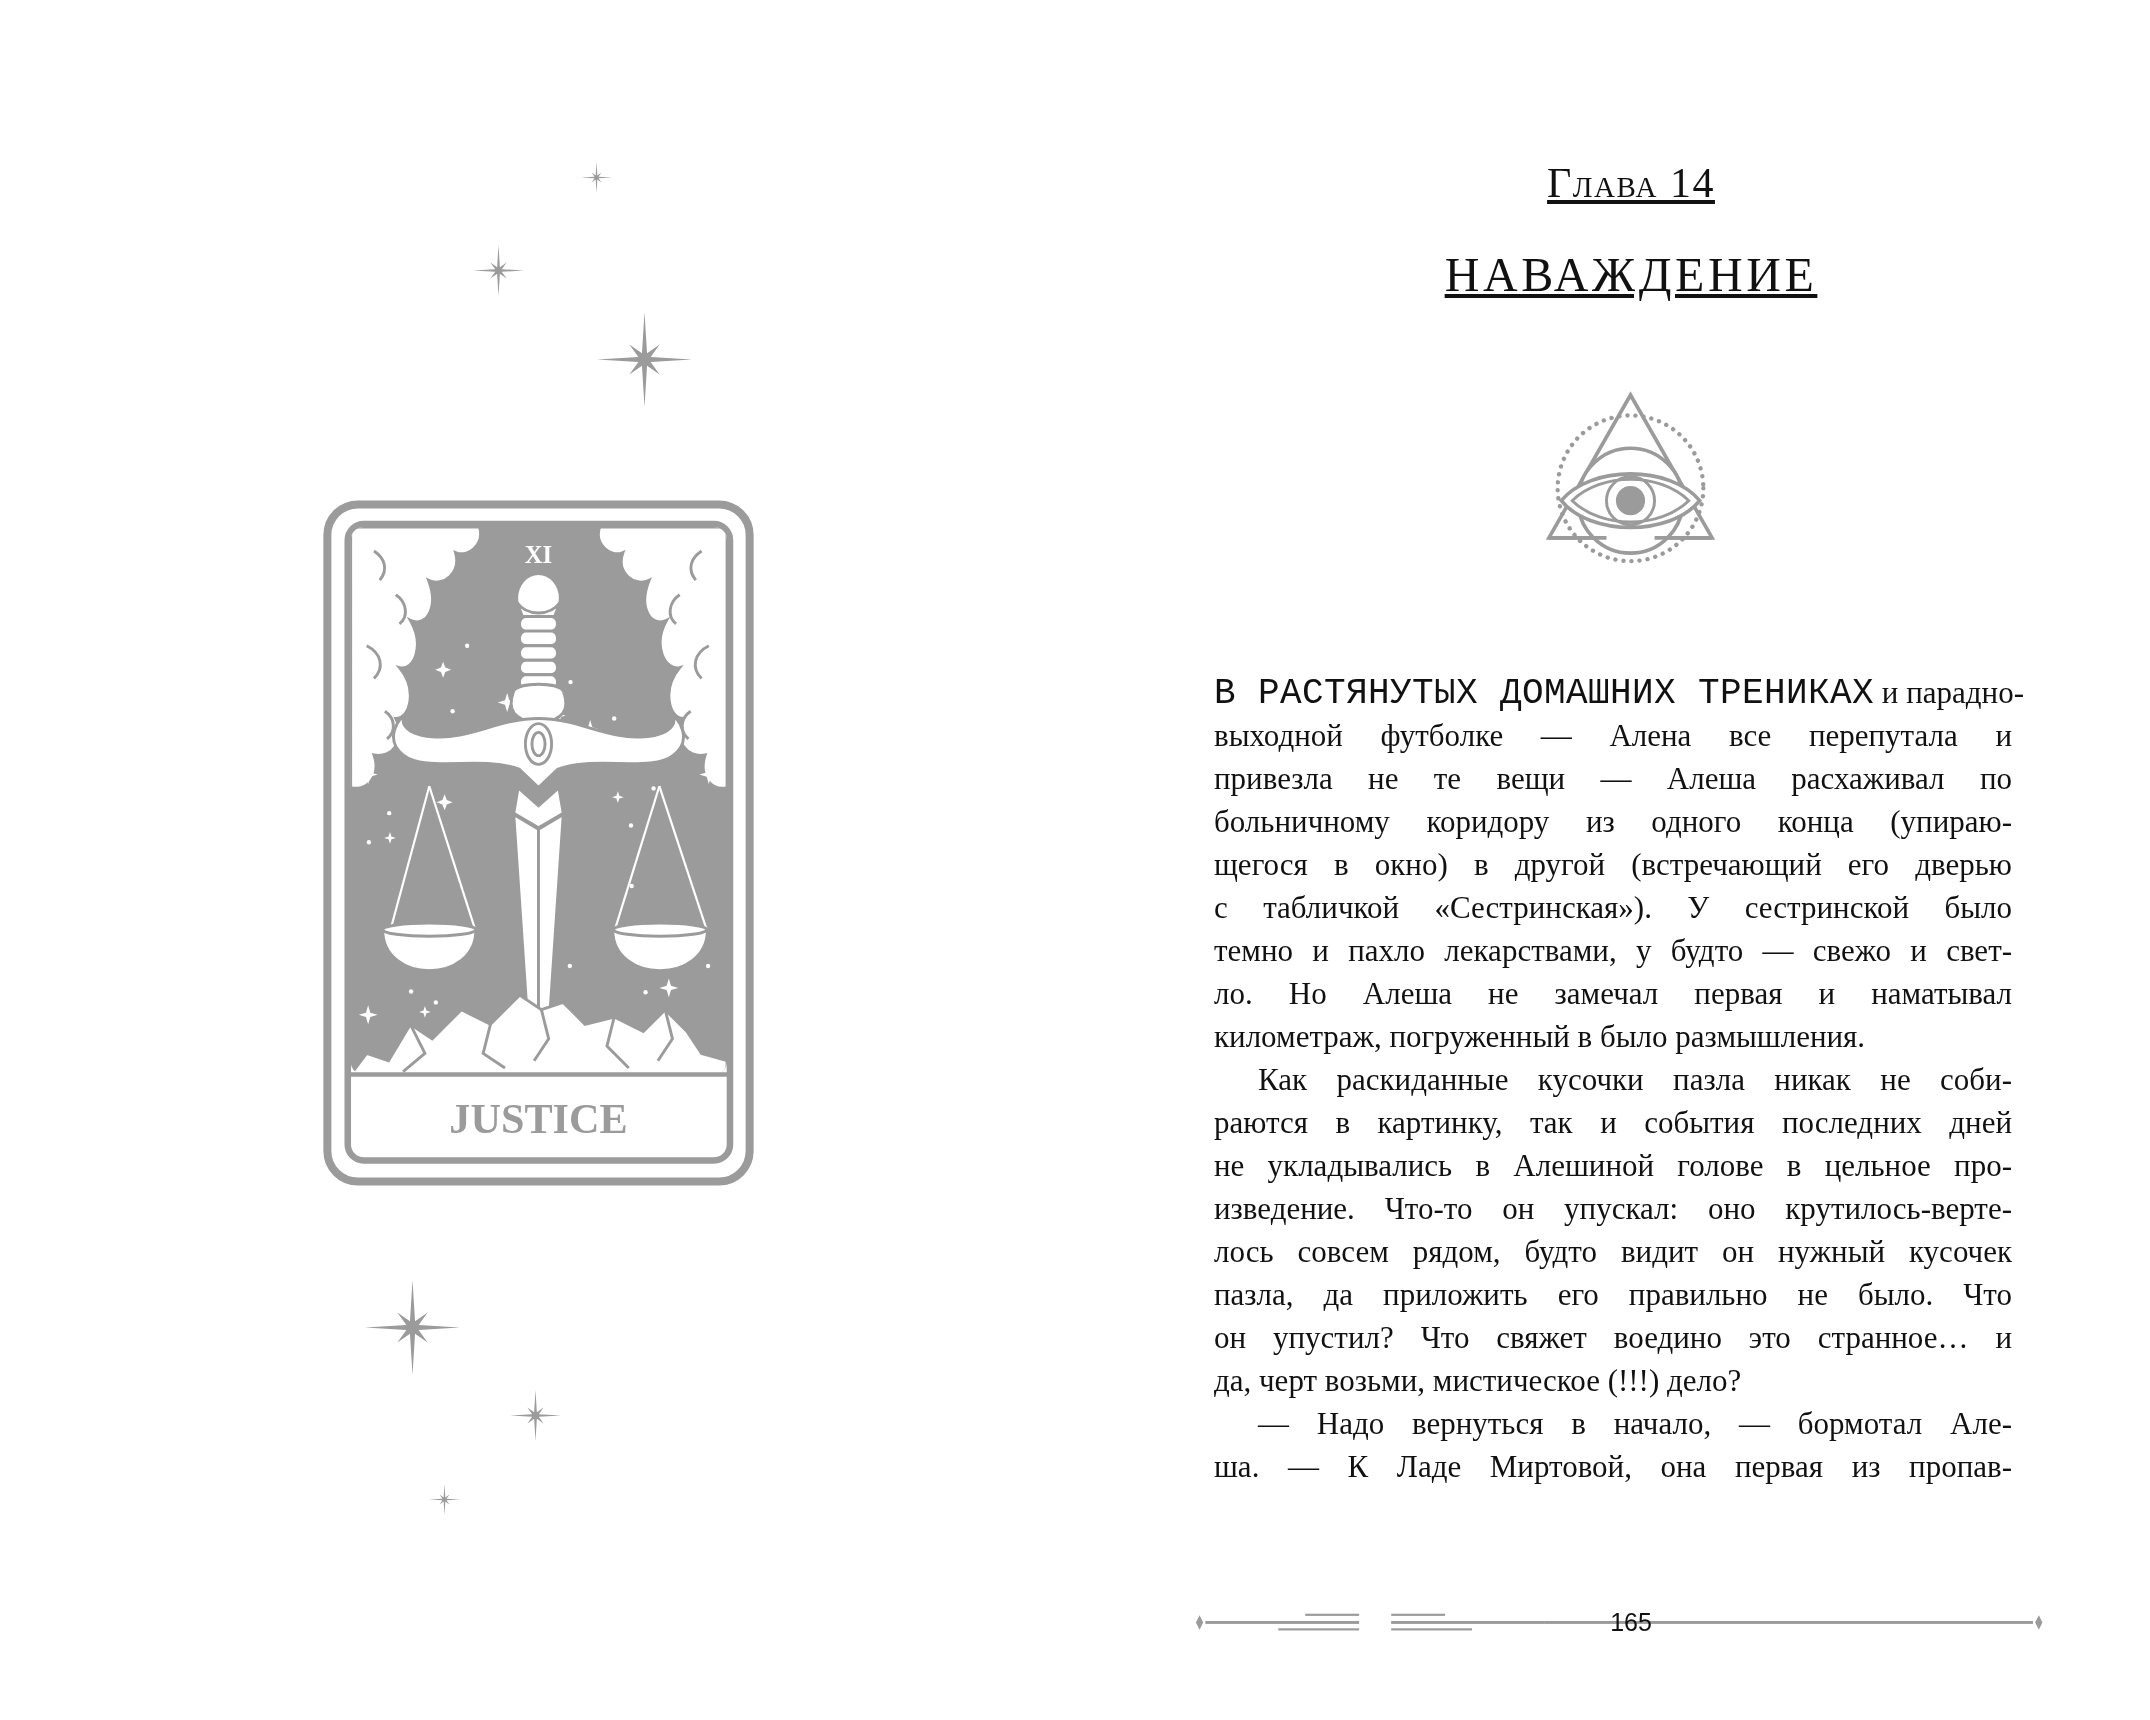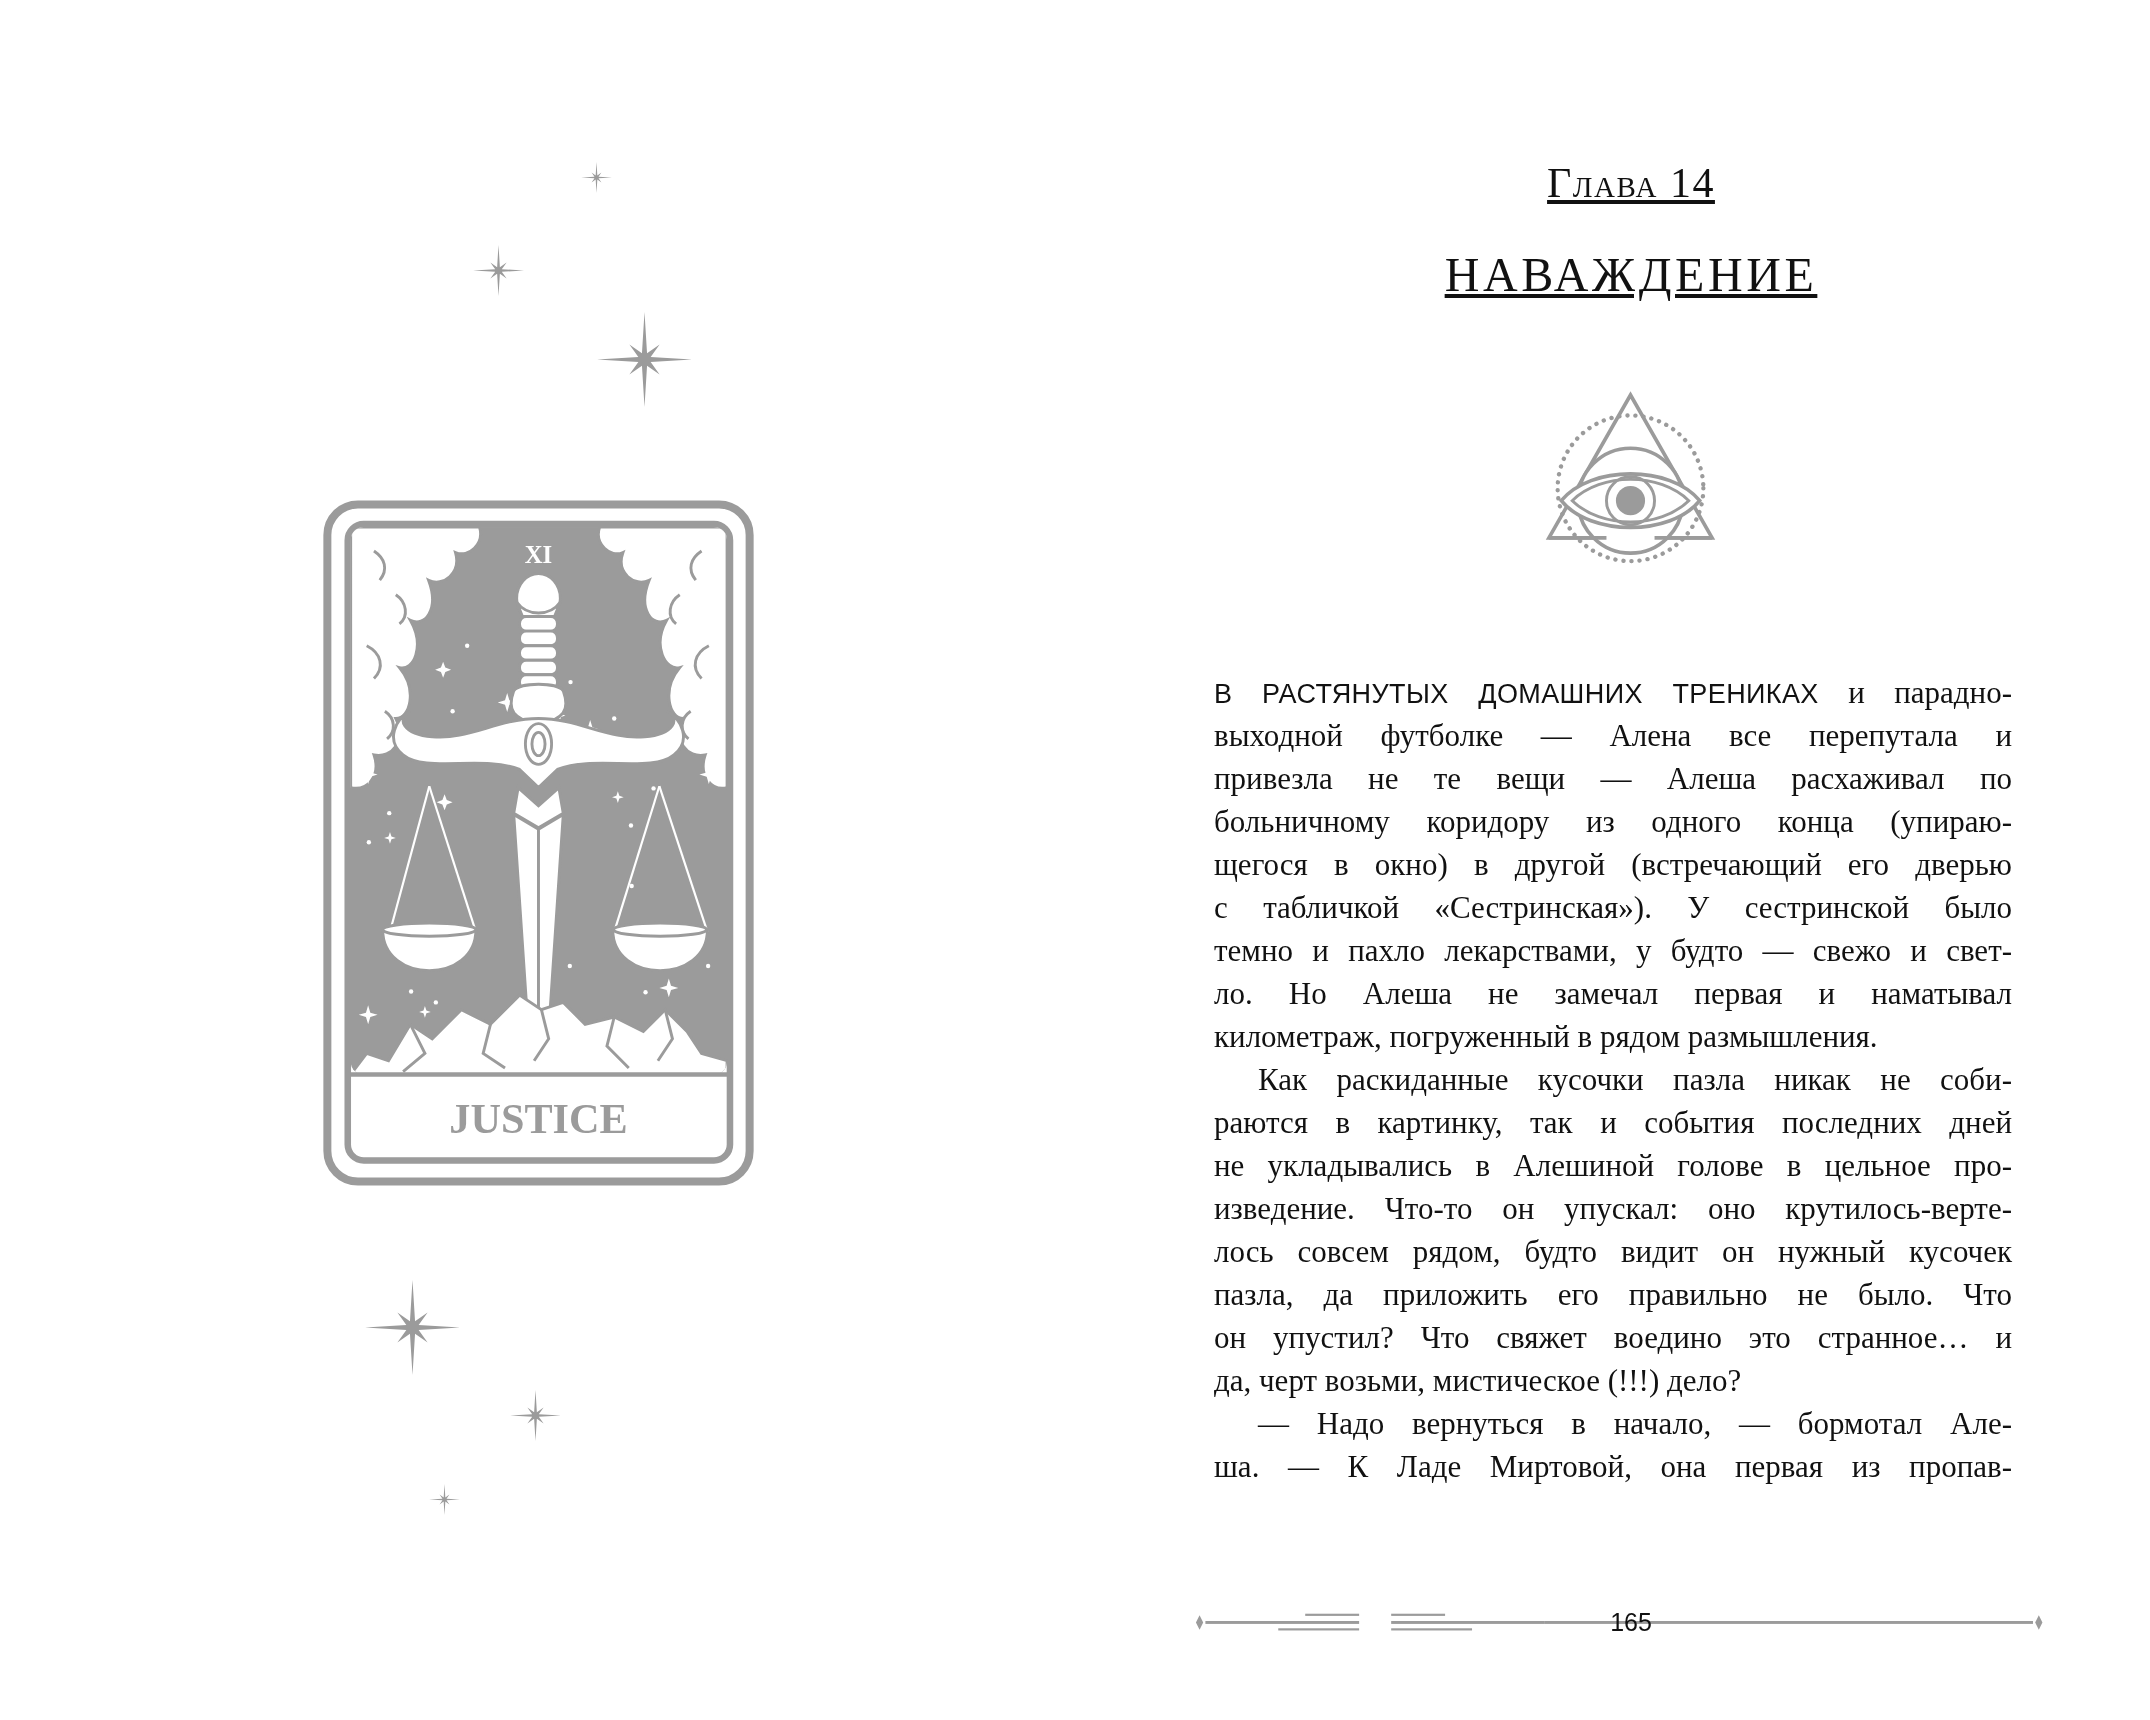--- a/index.html
+++ b/index.html
@@ -33,21 +33,21 @@
 
   .eye-emblem { position: absolute; left: 457px; top: 379px; width: 197px; height: 204px; }
   .eye-emblem svg { display: block; width: 100%; height: 100%; }
 
   .body-text {
     position: absolute; left: 139px; top: 671px; width: 798px;
     font-family: "Liberation Serif", "DejaVu Serif", serif;
     font-size: 31px; line-height: 43px; color: #111;
     text-align: justify;
   }
-  .lead-in { font-family: Liberation Sans, sans-serif; font-size: 27px; letter-spacing: 0.4px; }
+  .lead-in { font-family: Liberation Mono, monospace; font-size: 36px; letter-spacing: 0.4px; }
   .line { display: block; text-align: justify; text-align-last: justify; height: 43px; white-space: nowrap; }
   .line.last { text-align-last: left; }
   .line.ind { padding-left: 44px; }
 
   .footer { position: absolute; left: 0; top: 1599px; width: 1076px; height: 44px; }
   .footer svg { position: absolute; left: 0; top: 0; }
   .page-number {
     position: absolute; left: 556px; top: 1610px; width: 0;
     font-family: "Liberation Sans", "DejaVu Sans", sans-serif;
     font-size: 25px; color: #111; white-space: nowrap; line-height: 1;
@@ -244,21 +244,21 @@
   <div class="body-text" id="body-text">
       <div>
         <span class="line"><span class="lead-in">В РАСТЯНУТЫХ ДОМАШНИХ ТРЕНИКАХ</span> и парадно-</span>
         <span class="line">выходной футболке — Алена все перепутала и</span>
         <span class="line">привезла не те вещи — Алеша расхаживал по</span>
         <span class="line">больничному коридору из одного конца (упираю-</span>
         <span class="line">щегося в окно) в другой (встречающий его дверью</span>
         <span class="line">с табличкой «Сестринская»). У сестринской было</span>
         <span class="line">темно и пахло лекарствами, у будто — свежо и свет-</span>
         <span class="line">ло. Но Алеша не замечал первая и наматывал</span>
-        <span class="line last">километраж, погруженный в рядом размышления.</span>
+        <span class="line last">километраж, погруженный в было размышления.</span>
       </div>
       <div>
         <span class="line ind">Как раскиданные кусочки пазла никак не соби-</span>
         <span class="line">раются в картинку, так и события последних дней</span>
         <span class="line">не укладывались в Алешиной голове в цельное про-</span>
         <span class="line">изведение. Что-то он упускал: оно крутилось-верте-</span>
         <span class="line">лось совсем рядом, будто видит он нужный кусочек</span>
         <span class="line">пазла, да приложить его правильно не было. Что</span>
         <span class="line">он упустил? Что свяжет воедино это странное… и</span>
         <span class="line last">да, черт возьми, мистическое (!!!) дело?</span>

